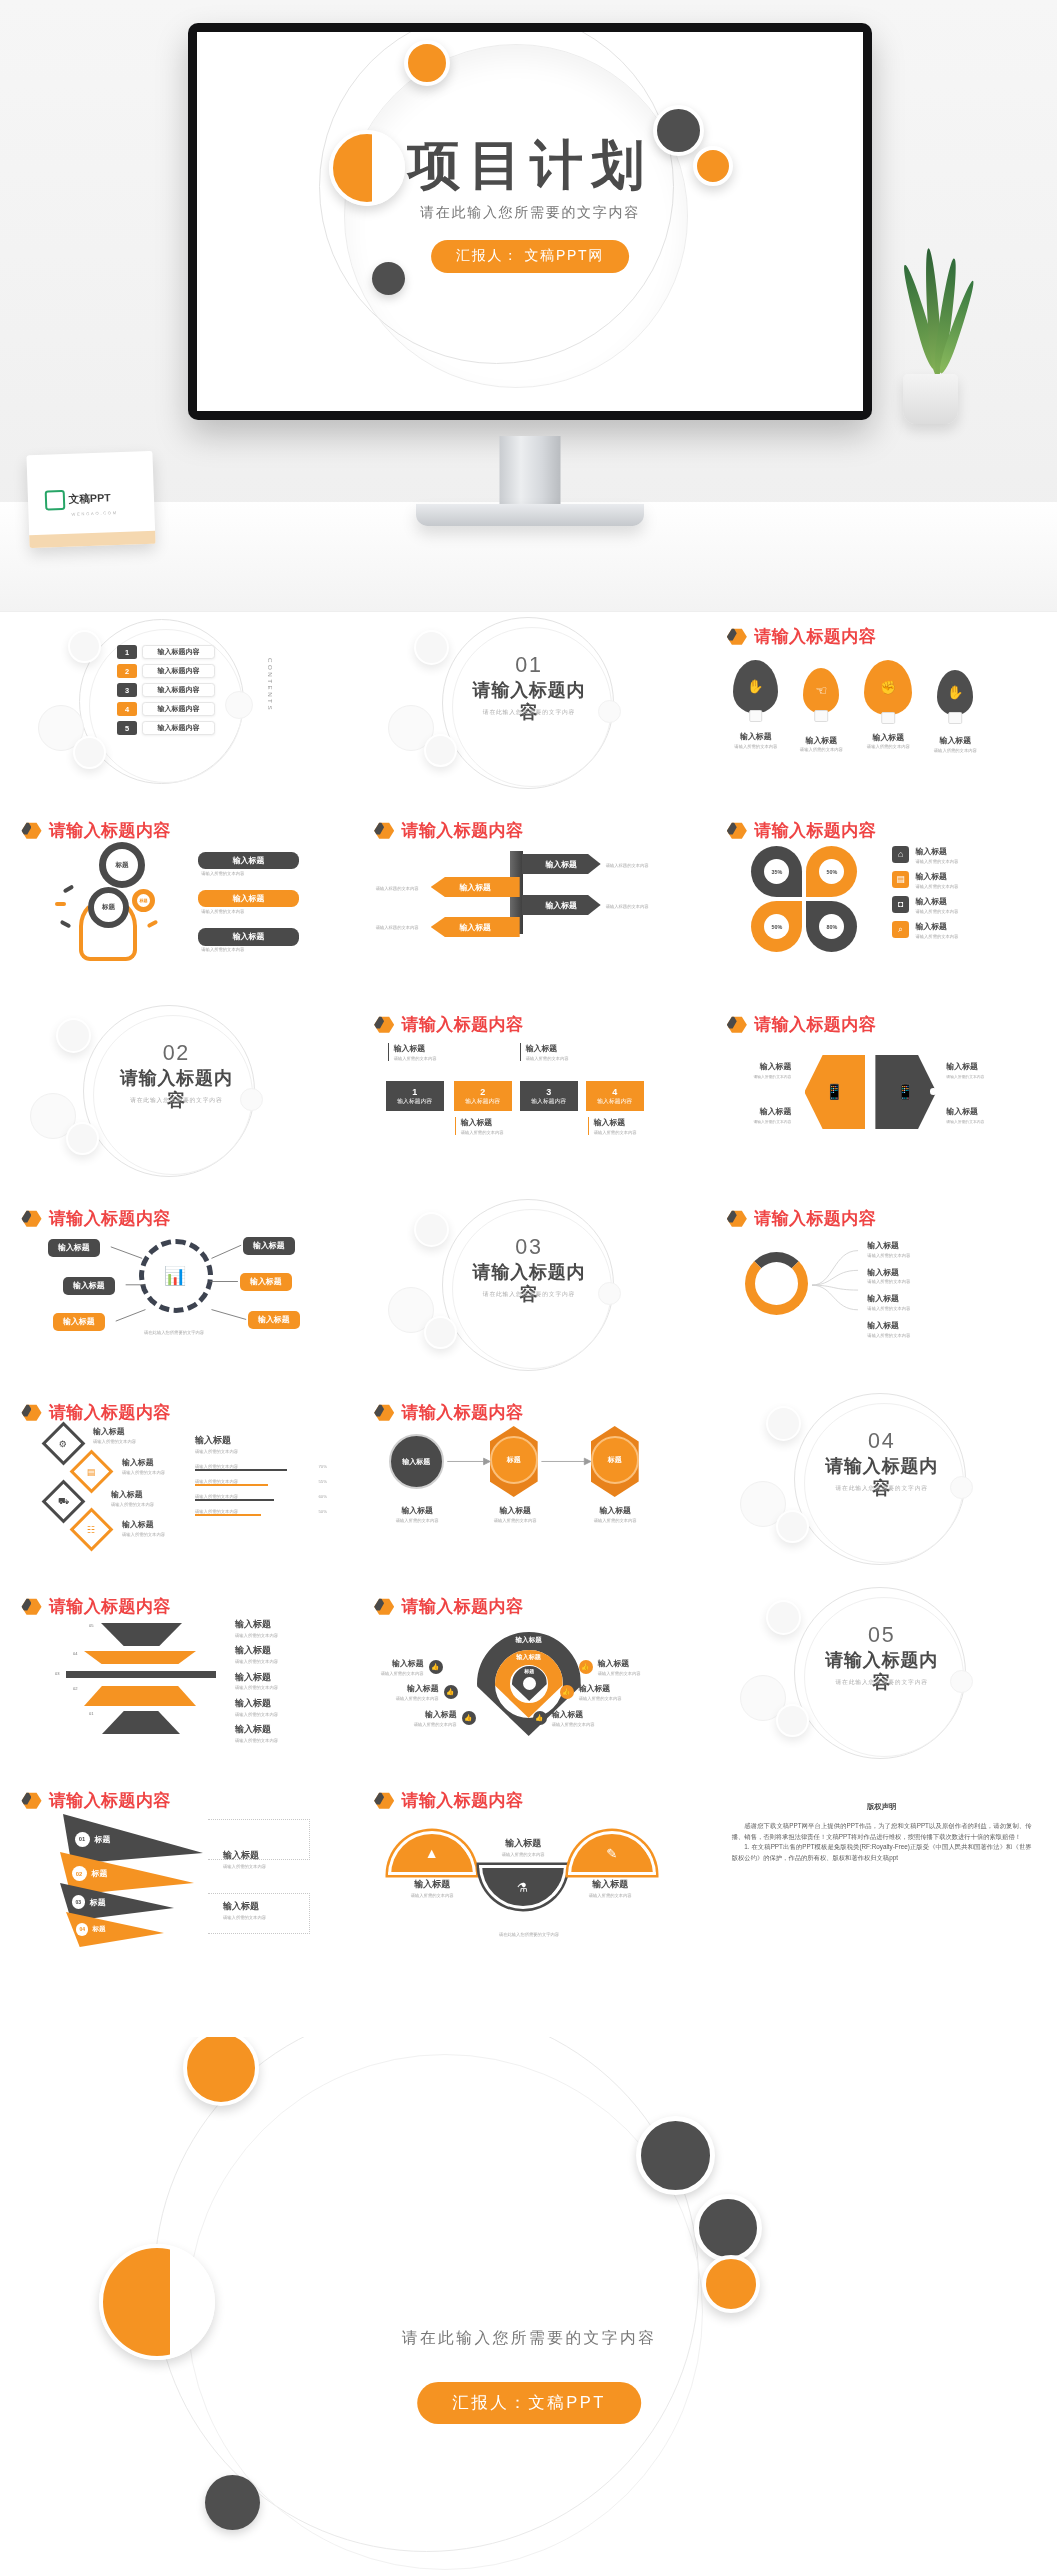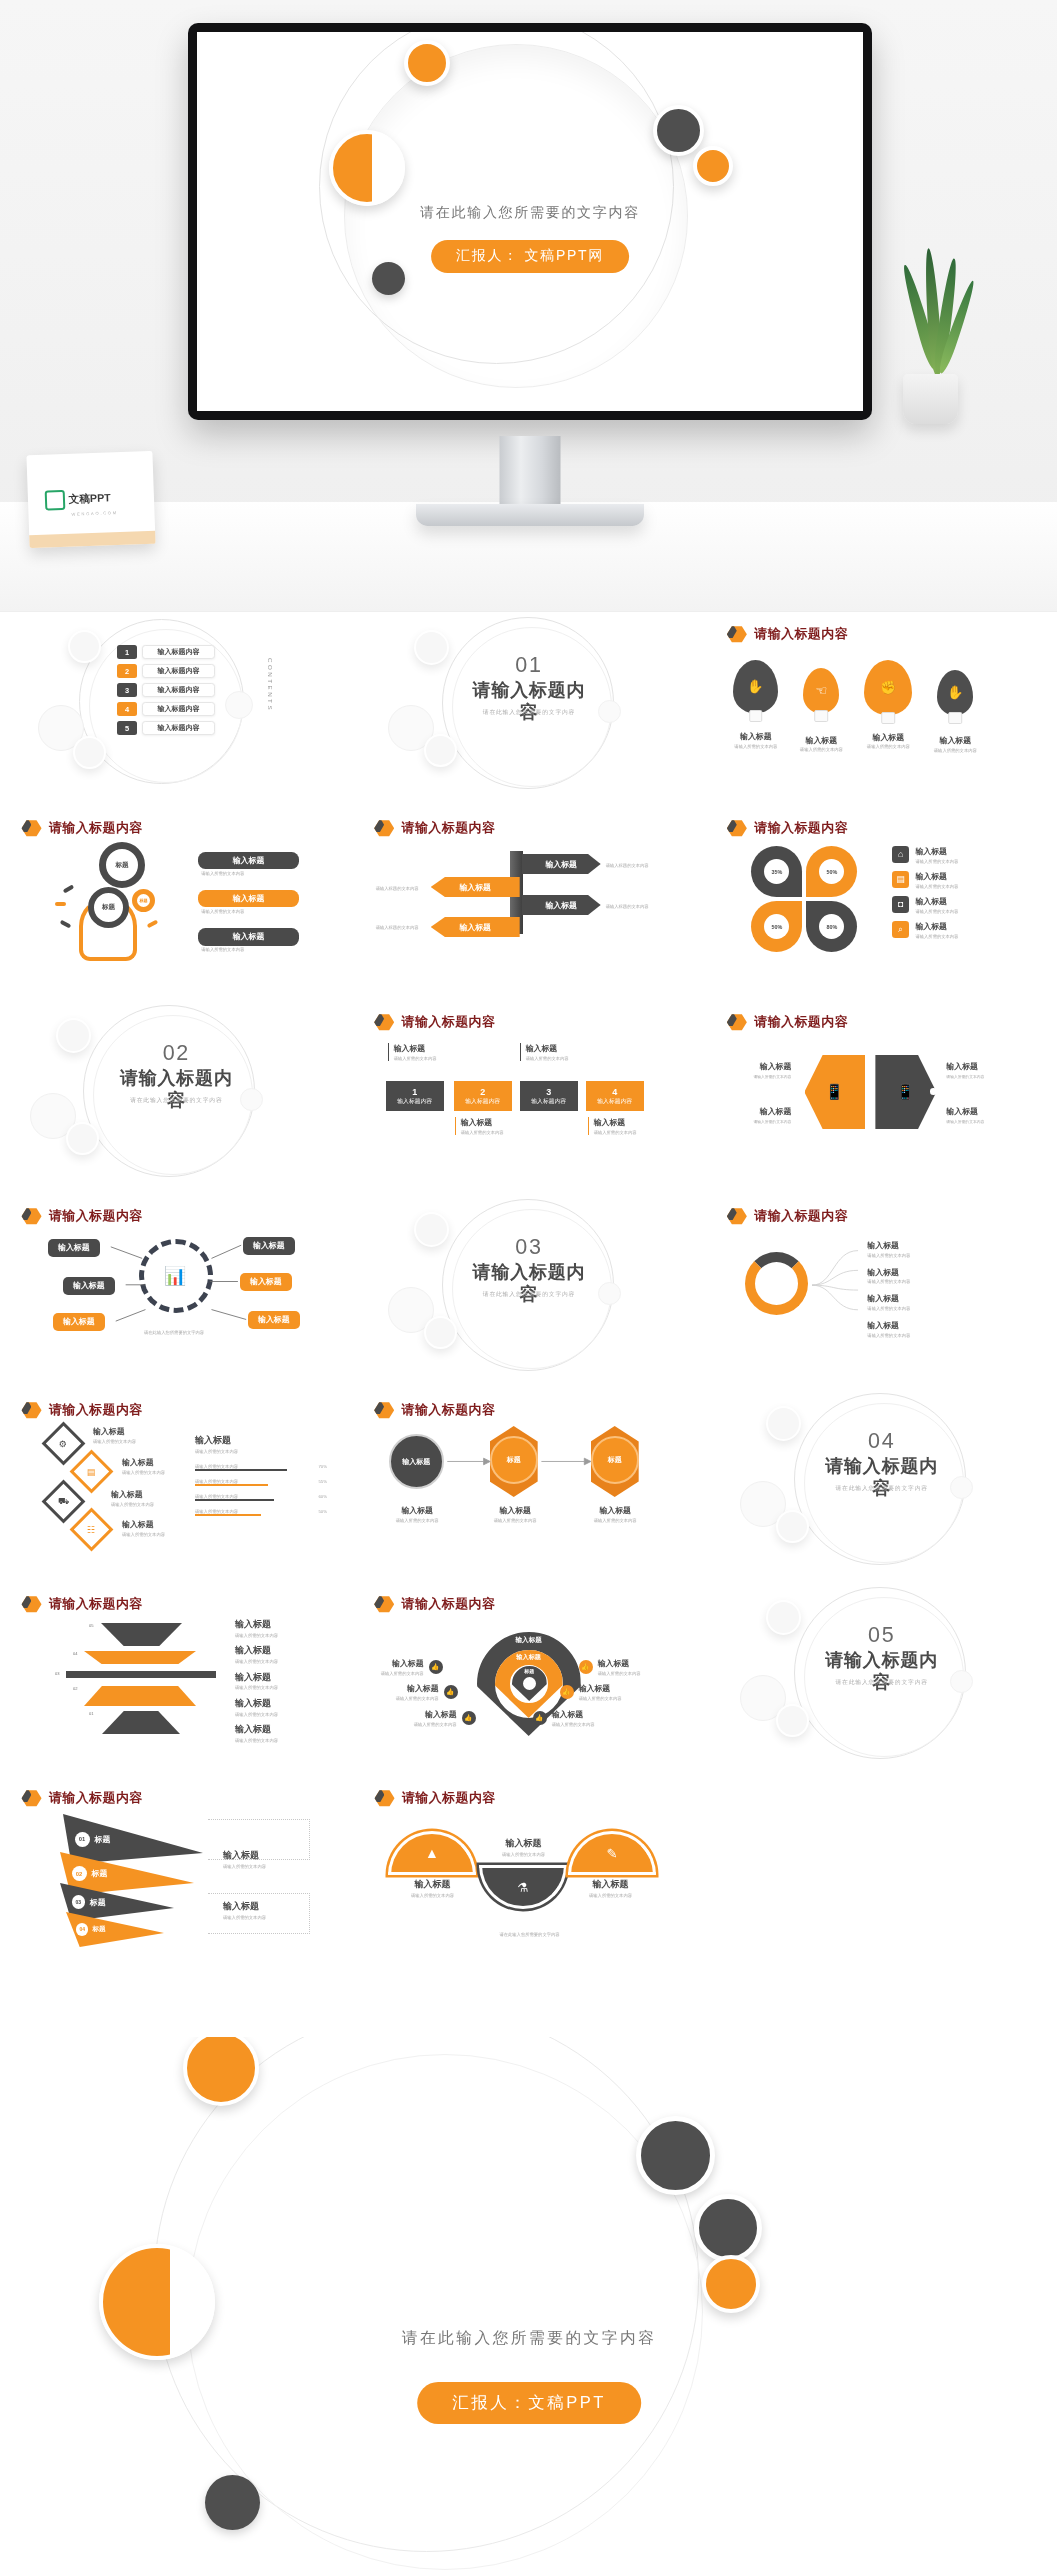--- a/index.html
+++ b/index.html
@@ -59,21 +59,21 @@
          overflow:hidden;}
   .thumb.sp{width:353px;}
 
   .slide-head{position:absolute;left:21.5px;top:13.2px;display:flex;
          align-items:center;gap:7.4px;}
   .hex{width:20px;height:17.4px;background:#f59322;position:relative;
        clip-path:polygon(25% 4%,75% 4%,100% 50%,75% 96%,25% 96%,0 50%);}
   .hex::before{content:"";position:absolute;left:-6.6px;top:-2.5px;width:16.5px;height:15.7px;
        background:#4a4a4a;clip-path:polygon(25% 4%,75% 4%,100% 50%,75% 96%,25% 96%,0 50%);
        z-index:-1;}
-  .slide-title{font-size:13px;font-weight:700;color:#7f1d1d;letter-spacing:0.4px;}
+  .slide-title{font-size:17px;font-weight:700;color:#ef4444;letter-spacing:0.4px;}
 
   .sec-num{position:absolute;left:0;right:0;text-align:center;font-size:21.5px;
         color:#6a6a6a;font-weight:400;letter-spacing:1.7px;}
   .sec-title{position:absolute;left:0;right:0;text-align:center;font-size:18px;
         font-weight:700;color:#4a4a4a;letter-spacing:0.8px;line-height:1.05;}
   .sec-sub{position:absolute;left:0;right:0;text-align:center;font-size:5.8px;
         color:#adadad;letter-spacing:0.8px;}
 
   .tt{font-size:7.9px;font-weight:700;color:#4a4a4a;white-space:nowrap;}
   .td{font-size:4.3px;color:#a6a6a6;white-space:nowrap;margin-top:1.7px;}
@@ -163,20 +163,21 @@
     <div class="bezel"></div>
     <div class="screen slide">
       <div class="ring" style="left:122px;top:-23px;width:355px;height:355px;"></div>
       <div class="ring" style="left:147px;top:11.6px;width:344px;height:344px;border-color:#ededed;box-shadow:0 13.2px 28px rgba(0,0,0,.05) inset;"></div>
       <div class="halfmoon" style="left:132px;top:98px;width:76px;height:76px;border-radius:50%;background:linear-gradient(90deg,#f59322 0 58%,#fff 58% 100%);"></div>
       <div class="dotorange" style="left:207px;top:8.3px;width:46px;height:46px;"></div>
       <div class="dotdark" style="left:456px;top:73px;width:51px;height:51px;border:4.1px solid #fff;"></div>
       <div class="dotorange" style="left:496px;top:114px;width:40px;height:40px;"></div>
       <div class="dotdark" style="left:175px;top:230px;width:33px;height:33px;"></div>
 
+      <div class="cover-title" style="top:98px;">项目计划</div>
       <div class="cover-sub" style="top:172px;">请在此输入您所需要的文字内容</div>
       <div class="cover-btn" style="top:208px;">汇报人：  文稿PPT网</div>
     </div>
     <div class="stand-neck"></div>
     <div class="stand-base"></div>
   </div>
 </div>
 
 <div class="grid">
 
@@ -813,20 +814,27 @@
           <div class="tt" style="font-size:9px;">输入标题</div>
           <div class="td">请输入所需的文本内容</div>
         </div>
       <div style="position:absolute;left:218px;top:102px;text-align:center;width:79px;">
           <div class="tt" style="font-size:9px;">输入标题</div>
           <div class="td">请输入所需的文本内容</div>
         </div>
       <div class="td" style="position:absolute;left:0;right:0;top:154px;text-align:center;">请在此输入您所需要的文字内容</div>
     </div>
 
+    <div class="thumb slide">
+      <div style="position:absolute;left:26.4px;top:26.4px;right:26.4px;">
+        <div class="cr-title">版权声明</div>
+        <div class="cr-body">感谢您下载文稿PPT网平台上提供的PPT作品，为了您和文稿PPT以及原创作者的利益，请勿复制、传播、销售，否则将承担法律责任！文稿PPT将对作品进行维权，按照传播下载次数进行十倍的索取赔偿！</div>
+        <div class="cr-body2" style="text-indent:2em;">1. 在文稿PPT出售的PPT模板是免版税类(RF:Royalty-Free)正版受《中国人民共和国著作法》和《世界版权公约》的保护，作品的所有权、版权和著作权归文稿ppt</div>
+      </div>
+    </div>
   </div>
 </div>
 
 <div class="final">
   <div class="ring" style="left:154px;top:-30px;width:545px;height:545px;border-color:#e9e9e9;border-width:1.7px;"></div>
   <div class="ring" style="left:187px;top:16.5px;width:516px;height:516px;border-color:#f1f1f1;"></div>
   <div class="halfmoon" style="left:99px;top:207px;width:116px;height:116px;border-radius:50%;background:linear-gradient(90deg,#f59322 0 62%,#fff 62% 100%);"></div>
   <div class="dotorange" style="left:183px;top:-6.6px;width:76px;height:76px;"></div>
   <div class="dotdark" style="left:636px;top:79px;width:79px;height:79px;border:5px solid #fff;"></div>
   <div class="dotdark" style="left:694px;top:157px;width:68px;height:68px;border:5px solid #fff;"></div>

